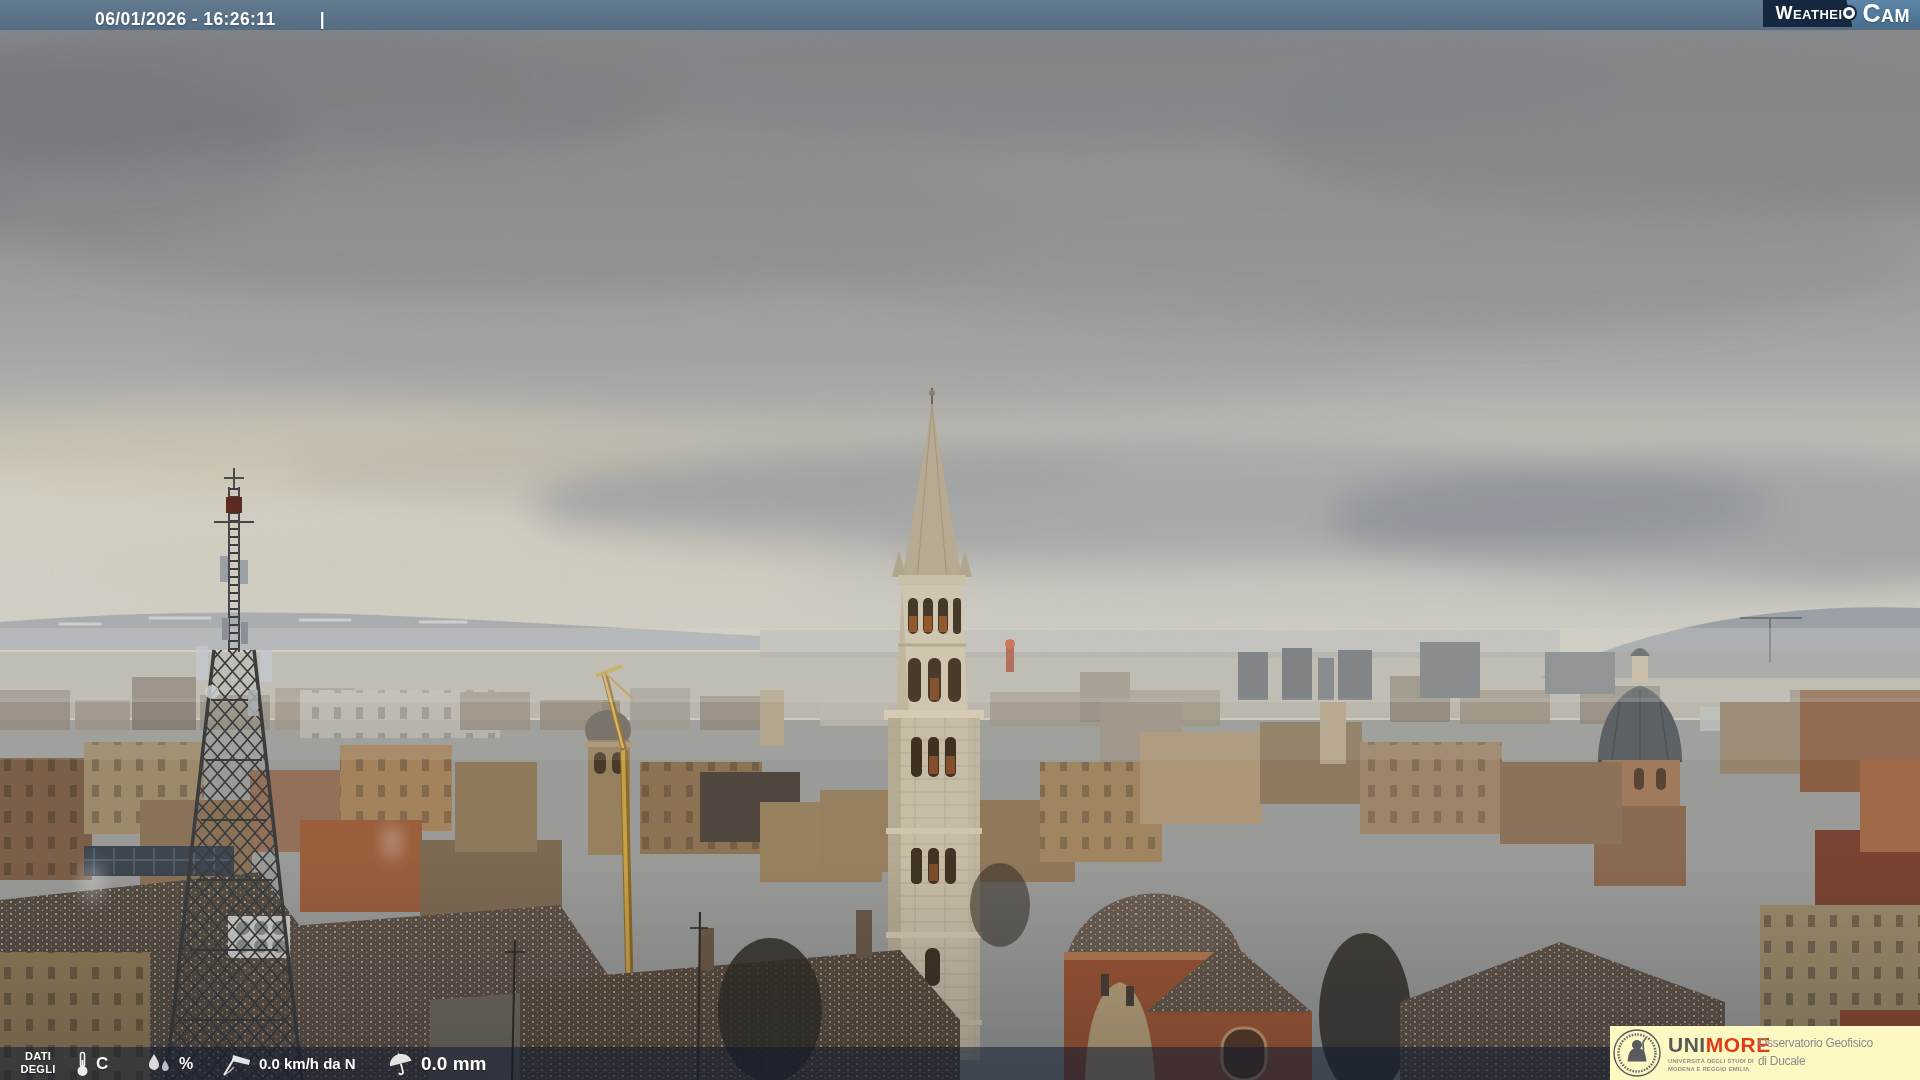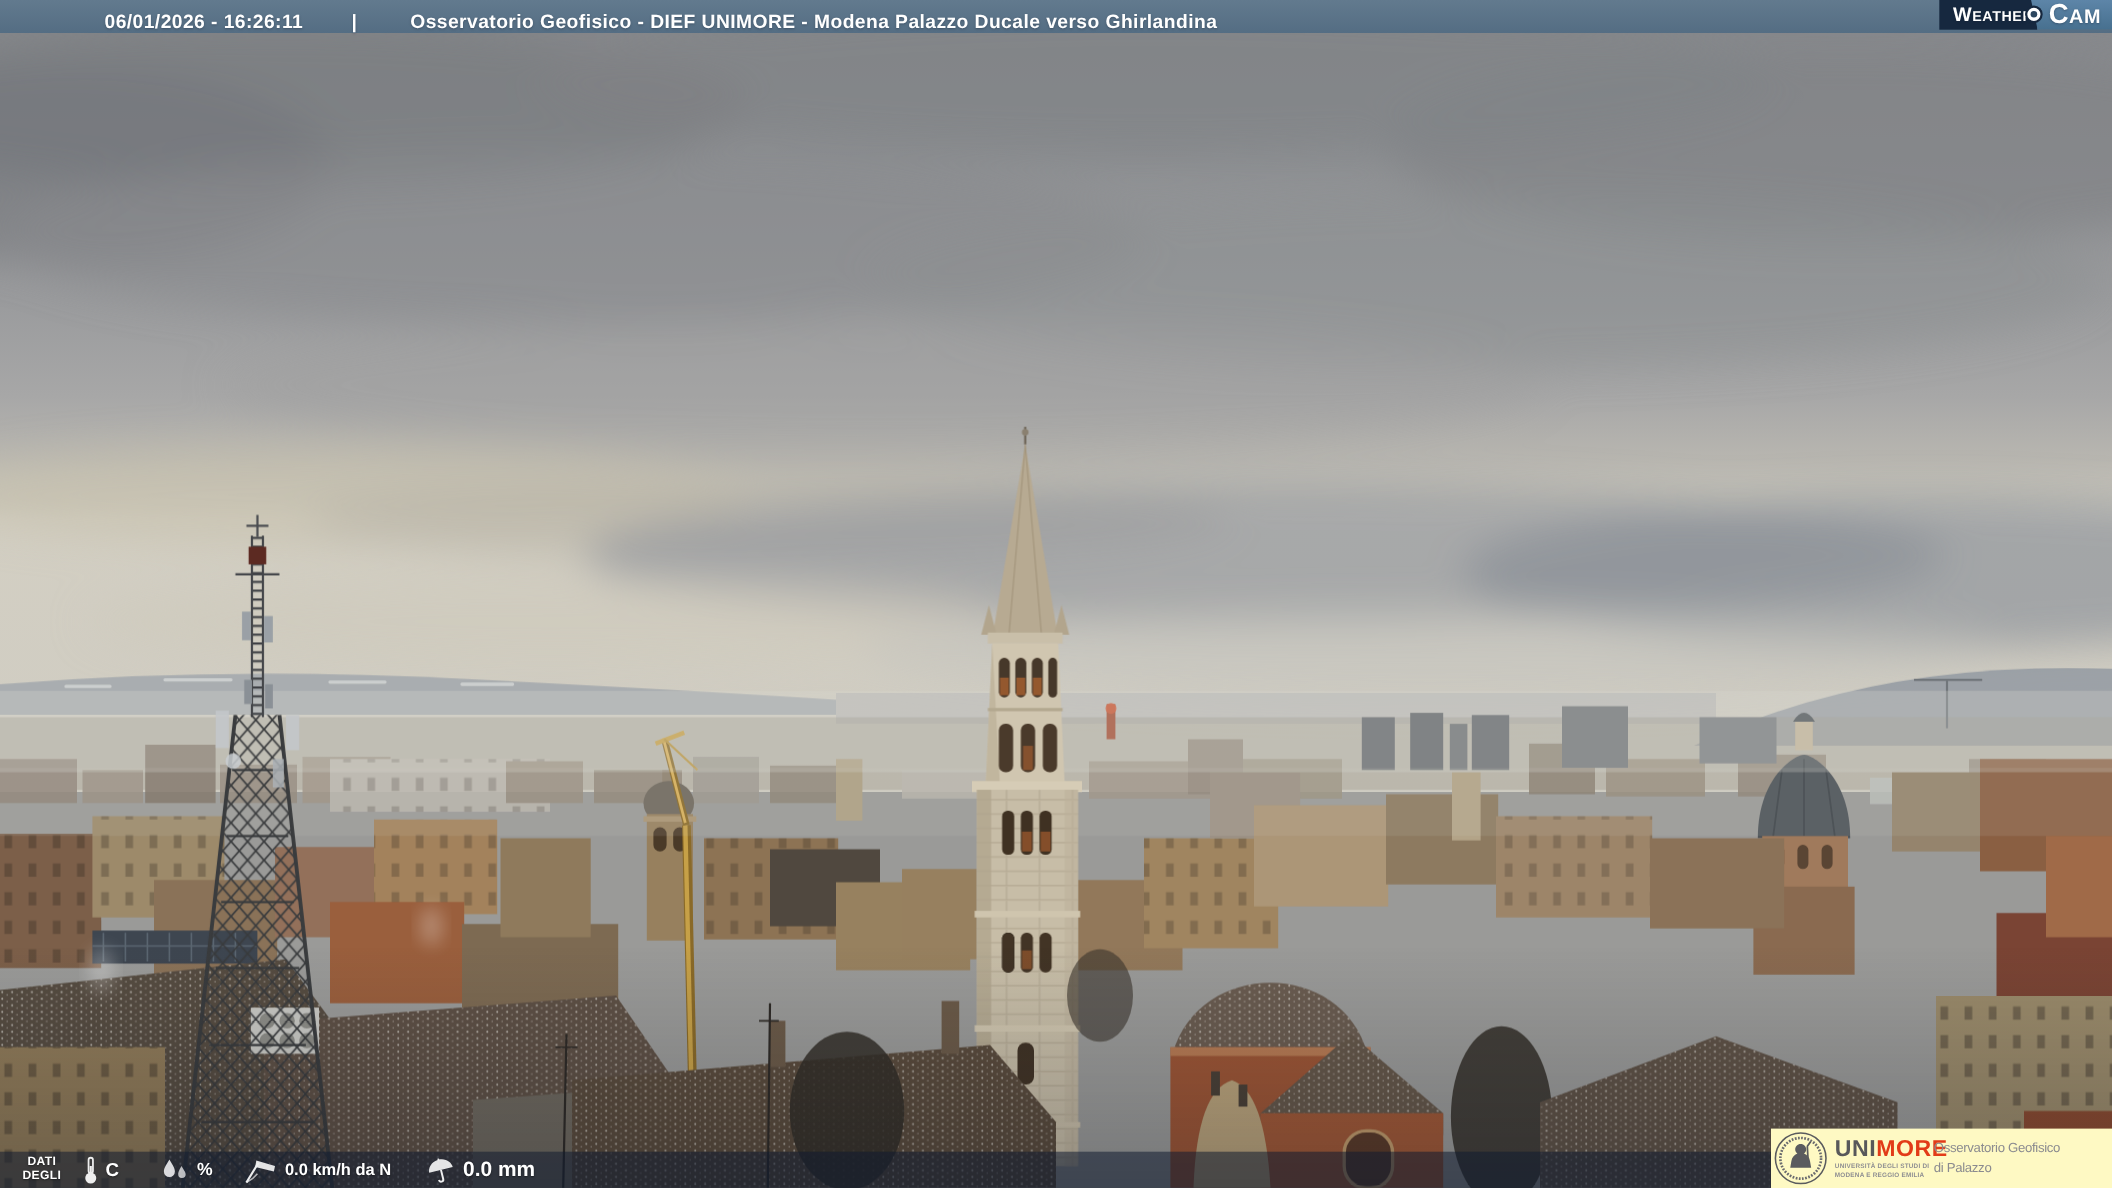--- a/index.html
+++ b/index.html
@@ -331,21 +331,20 @@
       <circle cx="212" cy="692" r="7" fill="#c8ccd0" opacity=".85"></circle>
       <rect x="248" y="690" width="10" height="26" fill="#aab0b5" opacity=".85"></rect>
     </g>
 
     <rect x="0" y="860" width="1920" height="220" fill="url(#duskG)"></rect>
   </svg>
 
   <div class="topbar">
     <span class="ts">06/01/2026 - 16:26:11</span>
     <span class="sep">|</span>
-    <span class="title">Osservatorio Geofisico - DIEF UNIMORE - Modena Palazzo Ducale verso Ghirlandina</span>
     <div class="wc-logo">
       <div class="wc-left">
         <span>Weather</span>
       </div>
       <div class="wc-right">
         <span>Cam</span>
       </div>
       <div class="wc-lens"></div>
     </div>
   </div>
@@ -409,17 +408,17 @@
     </svg>
     <div class="uni-word">
       <span>UNI</span><span class="more">MORE</span>
     </div>
     <div class="uni-sub">
       <div>UNIVERSITÀ DEGLI STUDI DI</div>
       <div>MODENA E REGGIO EMILIA</div>
     </div>
     <div class="uni-org">
       <div>Osservatorio Geofisico</div>
-      <div>di Palazzo</div>
+      <div>di Ducale</div>
     </div>
   </div>
 
 </div>
 
 </body></html>

